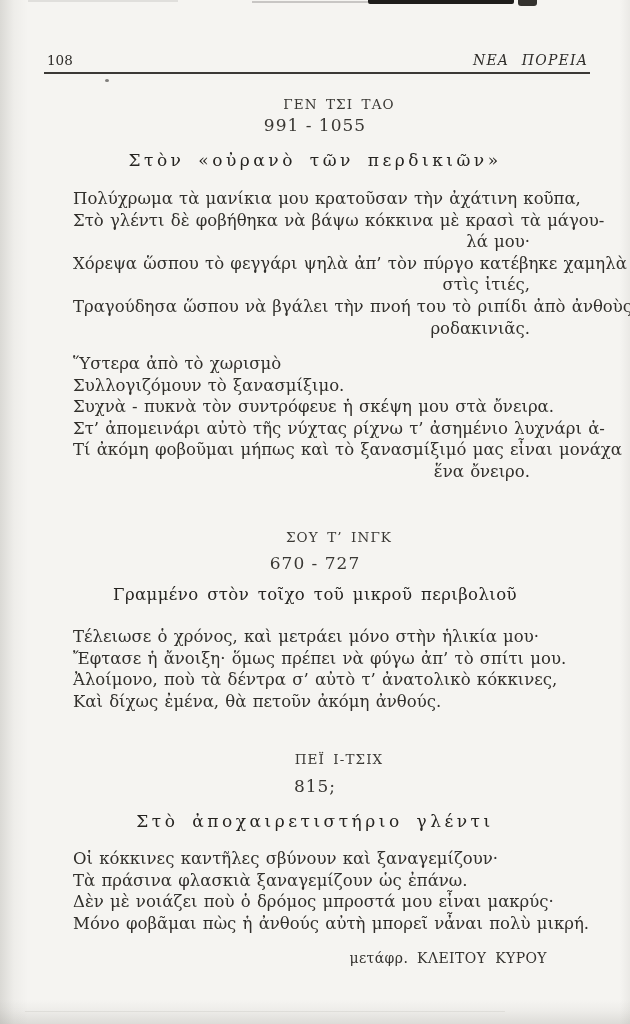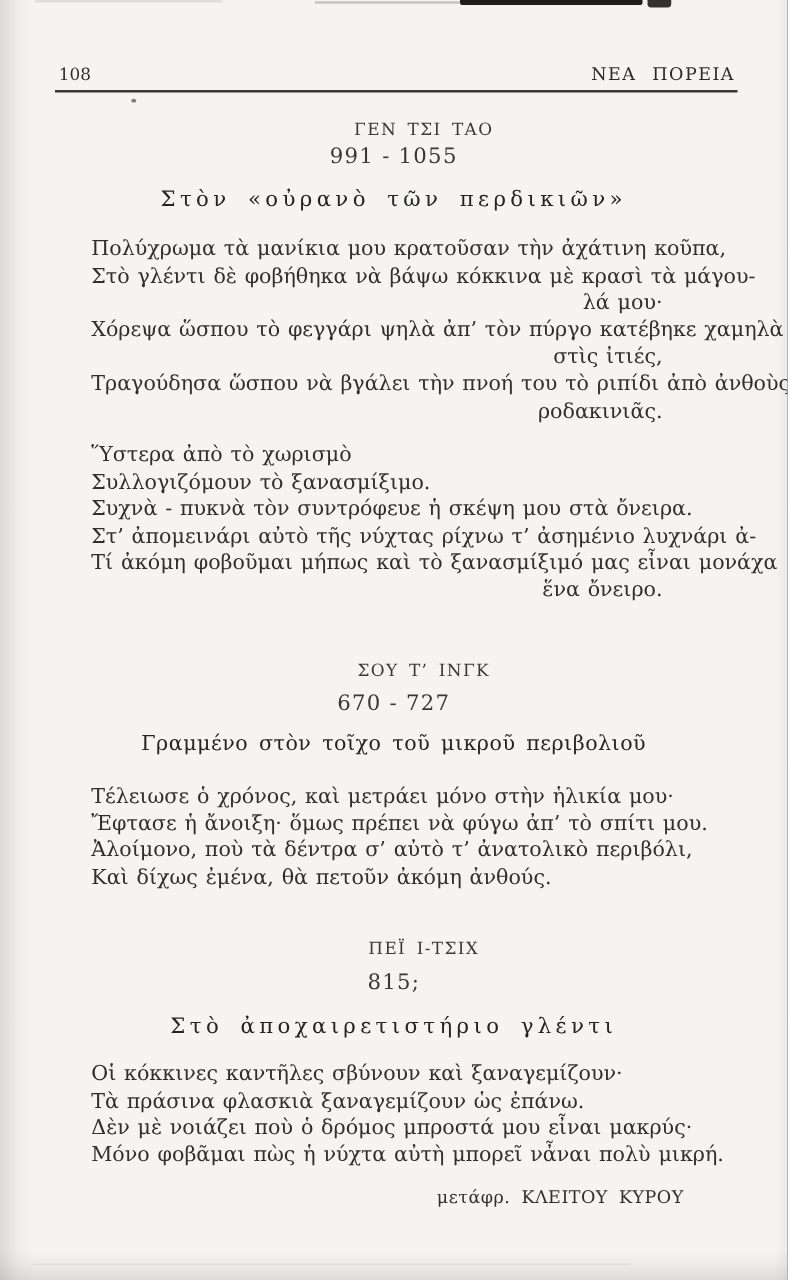--- a/index.html
+++ b/index.html
@@ -27,21 +27,21 @@
   .bar-tl { top: 0; left: 28px; width: 150px; height: 2px; background: rgba(40,38,35,0.10); }
   .ink-dot { top: 79px; left: 105px; width: 4px; height: 3px; background: rgba(30,28,26,0.55); border-radius: 50%; }
   .bottom-line { top: 1011px; left: 25px; width: 480px; height: 1px; background: rgba(40,38,35,0.07); }
 
   
   .running-head {
     position: absolute; top: 52px; left: 47px; right: 42px;
     display: flex; justify-content: space-between; align-items: baseline;
     font-size: 13.5px; color: #2e2c29;
   }
-  .journal { letter-spacing: 1.2px; word-spacing: 7px; font-size: 14px; }
+  .journal { letter-spacing: 1.2px; word-spacing: 7px; font-size: 14px; font-style: italic; }
   .rule { position: absolute; top: 72px; left: 44px; right: 40px; height: 2px; background: #3b3936; }
 
   .poet { text-align: center; font-size: 13.5px; letter-spacing: 1.1px; word-spacing: 3px; color: #3a3834; margin-left: 48px; }
   .dates { text-align: center; font-size: 17px; letter-spacing: 1px; color: #3a3834; }
   .poem-title {
     text-align: center; font-weight: normal; font-size: 17px;
     letter-spacing: 3.5px; word-spacing: 5px; color: #262421;
   }
   .poem-title.tight { letter-spacing: 0.4px; word-spacing: 3px; font-size: 16.5px; }
 
@@ -99,30 +99,30 @@
     <div class="line cont">ἕνα ὄνειρο.</div>
   </div>
 
   <div class="abs poet" style="top:529px">ΣΟΥ Τ’ ΙΝΓΚ</div>
   <div class="abs dates" style="top:553px">670 - 727</div>
   <div class="abs poem-title tight" style="top:585px">Γραμμένο στὸν τοῖχο τοῦ μικροῦ περιβολιοῦ</div>
 
   <div class="stanza" style="top:626px">
     <div class="line">Τέλειωσε ὁ χρόνος, καὶ μετράει μόνο στὴν ἡλικία μου·</div>
     <div class="line">Ἔφτασε ἡ ἄνοιξη· ὅμως πρέπει νὰ φύγω ἀπ’ τὸ σπίτι μου.</div>
-    <div class="line">Ἀλοίμονο, ποὺ τὰ δέντρα σ’ αὐτὸ τ’ ἀνατολικὸ περιβόλι,</div>
+    <div class="line">Ἀλοίμονο, ποὺ τὰ δέντρα σ’ αὐτὸ τ’ ἀνατολικὸ κόκκινες,</div>
     <div class="line">Καὶ δίχως ἐμένα, θὰ πετοῦν ἀκόμη ἀνθούς.</div>
   </div>
 
   <div class="abs poet" style="top:751px">ΠΕΪ Ι-ΤΣΙΧ</div>
   <div class="abs dates" style="top:776px">815;</div>
   <div class="abs poem-title" style="top:811px">Στὸ ἀποχαιρετιστήριο γλέντι</div>
 
   <div class="stanza" style="top:848px">
     <div class="line">Οἱ κόκκινες καντῆλες σβύνουν καὶ ξαναγεμίζουν·</div>
     <div class="line">Τὰ πράσινα φλασκιὰ ξαναγεμίζουν ὡς ἐπάνω.</div>
     <div class="line">Δὲν μὲ νοιάζει ποὺ ὁ δρόμος μπροστά μου εἶναι μακρύς·</div>
-    <div class="line">Μόνο φοβᾶμαι πὼς ἡ νύχτα αὐτὴ μπορεῖ νἆναι πολὺ μικρή.</div>
+    <div class="line">Μόνο φοβᾶμαι πὼς ἡ ἀνθούς αὐτὴ μπορεῖ νἆναι πολὺ μικρή.</div>
   </div>
 
   <div class="credit">μετάφρ. ΚΛΕΙΤΟΥ ΚΥΡΟΥ</div>
 
 </div>
 
 </body></html>

